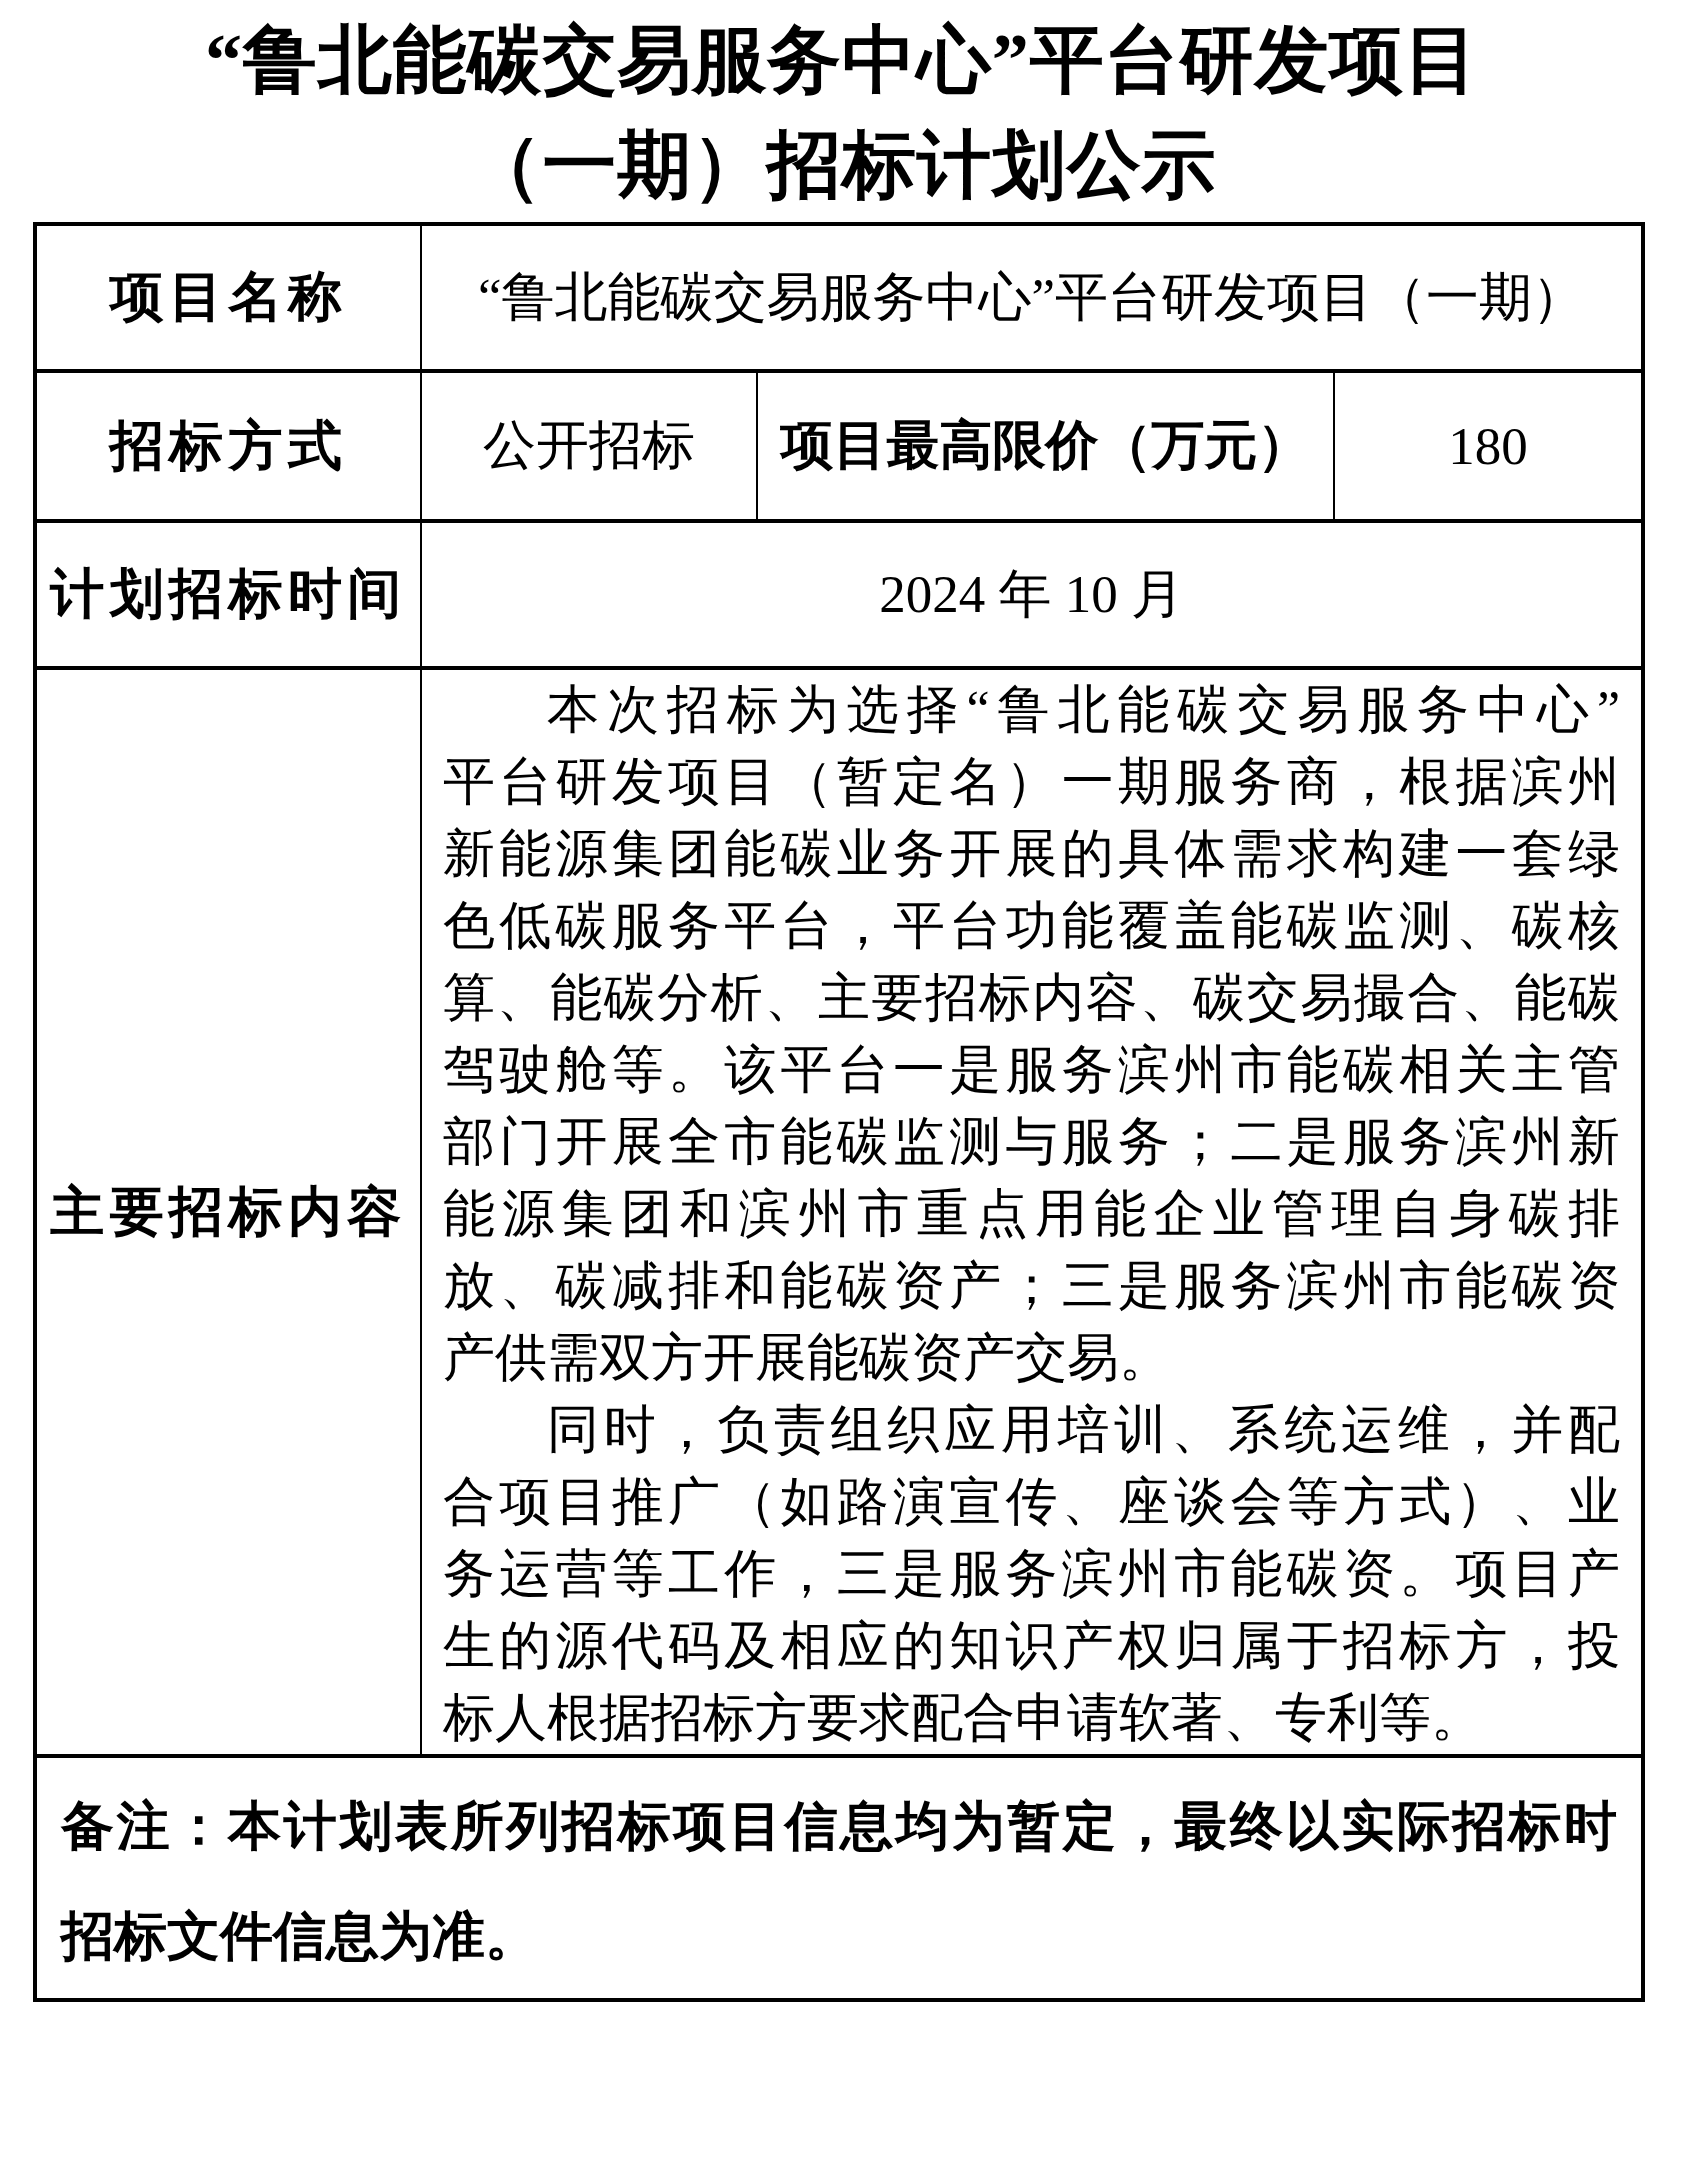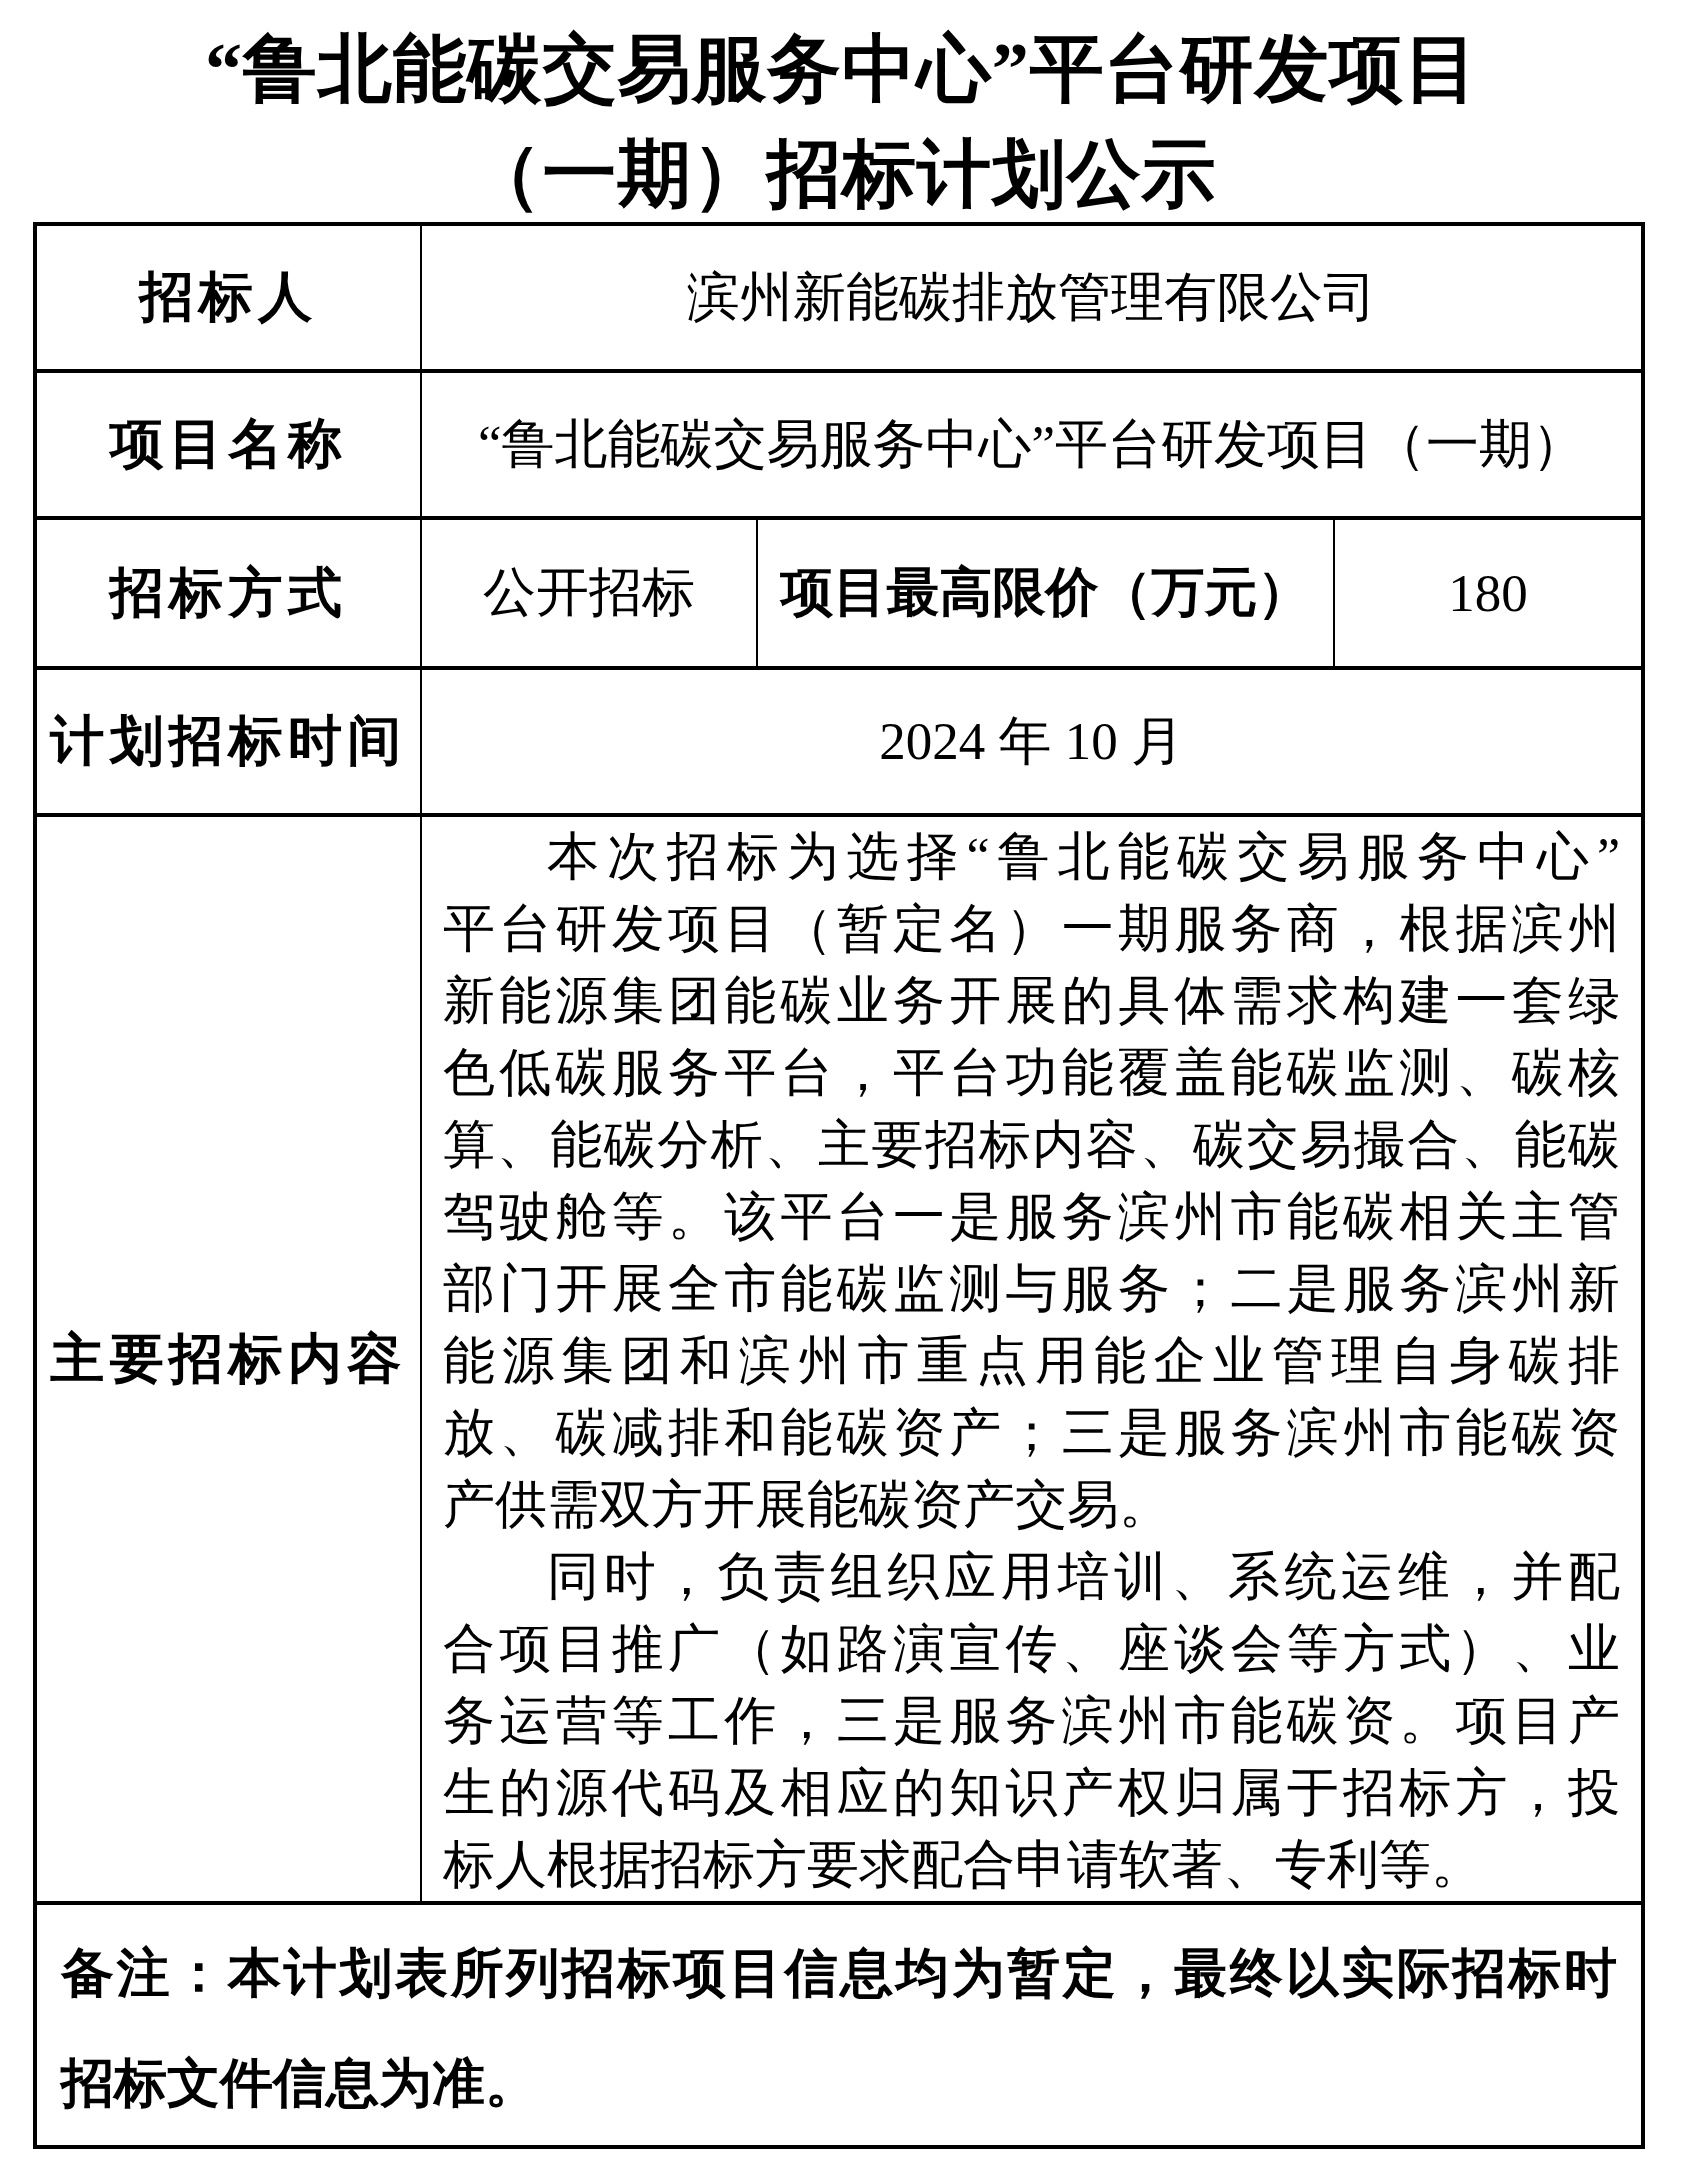--- a/index.html
+++ b/index.html
@@ -9,21 +9,21 @@
   }
   body {
     width: 1684px;
     height: 2183px;
     position: relative;
     color: #000000;
     font-family: "Liberation Serif", "DejaVu Serif", serif;
   }
   .doc-title {
     position: absolute;
-    top: 17px;
+    top: 8px;
     left: 0;
     width: 1684px;
     text-align: center;
     font-weight: bold;
     font-size: 74px;
     line-height: 105px;
     letter-spacing: 0.9px;
   }
   table.plan-table {
     position: absolute;
@@ -96,24 +96,20 @@
 
 <table class="plan-table">
   <colgroup>
     <col style="width:386px">
     <col style="width:336px">
     <col style="width:577px">
     <col style="width:309px">
   </colgroup>
 
   <tbody>
-      <tr style="height:147px">
-    <td class="label-cell">招标人</td>
-    <td class="value-cell" colspan="3">滨州新能碳排放管理有限公司</td>
-  </tr>
 
   <tr style="height:147px">
     <td class="label-cell">项目名称</td>
     <td class="value-cell" colspan="3">“鲁北能碳交易服务中心”平台研发项目（一期）</td>
   </tr>
 
   <tr style="height:150px">
     <td class="label-cell">招标方式</td>
     <td class="value-cell">公开招标</td>
     <td class="price-label-cell">项目最高限价（万元）</td>

